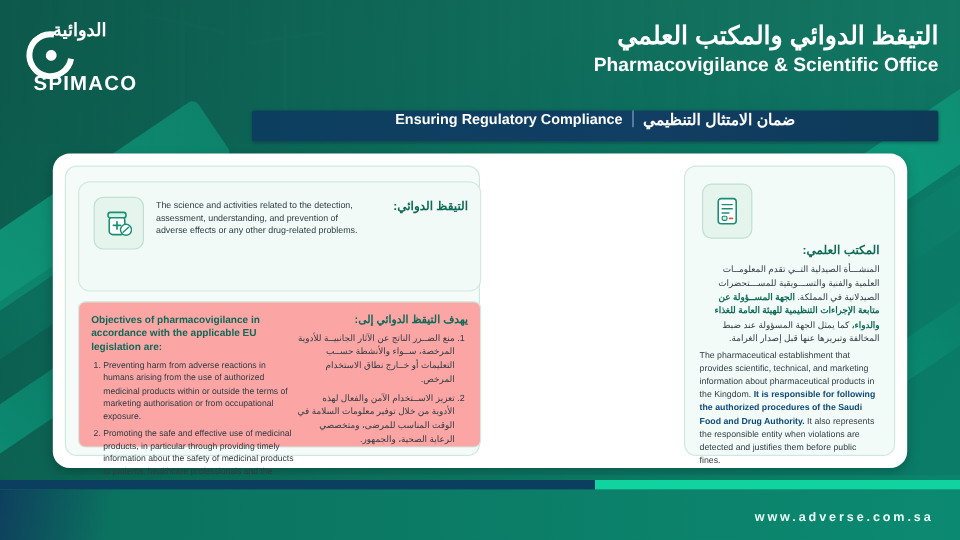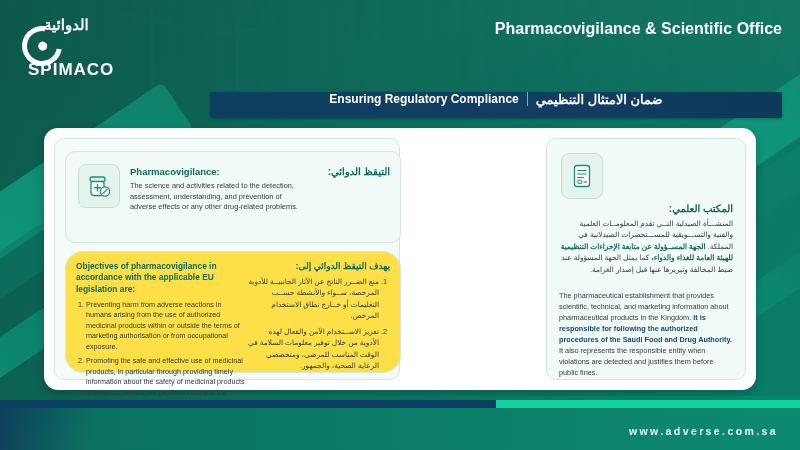--- a/index.html
+++ b/index.html
@@ -107,21 +107,21 @@
     box-shadow: 0 3px 10px rgba(0,0,0,.22);
   }
 
   .panel {
     position: absolute; top: 10px; height: 242px;
     border-radius: 10px;
     background: #f3fbf8;
     border: 1px solid #cfe9df;
   }
   .panel-left { left: 10px; width: 346px; background:#f4fbf8; }
-  .panel-right { right: 10px; width: 200px; background:#f3fbf8; }
+  .panel-right { right: 10px; width: 176px; background:#f3fbf8; }
 
   .pv-box {
     position:absolute; left: 10px; top: 12px; width: 336px; height: 92px;
     background:#f1faf6; border:1px solid #d2e9e0; border-radius: 10px;
   }
   .icon-tile {
     position:absolute; left: 12px; top: 12px; width: 42px; height: 44px;
     background:#e6f4ee; border:1px solid #bfe0d3; border-radius: 8px;
     display:flex; align-items:center; justify-content:center;
   }
@@ -134,21 +134,21 @@
   .pv-en p { margin:0; font-size: 7.4px; line-height: 1.45; color:#2f3c42; }
 
   .pv-ar {
     position:absolute; right: 10px; top: 14px; width: 150px; direction: rtl; text-align: right;
   }
   .pv-ar h3 { margin:0 0 4px 0; font-size: 10px; color:#0f6a58; font-weight:700; }
   .pv-ar p { margin:0; font-size: 7.6px; line-height: 1.5; color:#2f3c42; }
 
   .obj-box {
     position:absolute; left: 10px; top: 112px; width: 336px; height: 122px;
-    background:#fde047; border:1px solid #d2e9e0; border-radius: 18px;
+    background:#fca5a5; border:1px solid #d2e9e0; border-radius: 6px;
     padding: 9px 10px;
   }
   .obj-en { position:absolute; left: 10px; top: 9px; width: 172px; }
   .obj-en h4 { margin:0 0 5px 0; font-size: 8.4px; color:#0f6a58; font-weight:700; line-height:1.35; }
   .obj-en ol { margin:0; padding-left: 10px; }
   .obj-en li { font-size: 7.2px; line-height: 1.45; color:#2f3c42; margin-bottom: 4px; }
 
   .obj-ar { position:absolute; right: 10px; top: 9px; width: 142px; direction: rtl; text-align: right; }
   .obj-ar h4 { margin:0 0 5px 0; font-size: 9px; color:#0f6a58; font-weight:700; }
   .obj-ar ol { margin:0; padding-right: 11px; }
@@ -215,20 +215,21 @@
   <div class="swoosh sw5"></div>
   <div class="swoosh sw6"></div>
 
   <div class="header">
     <div class="logo">
       <div class="logo-ar">الدوائية</div>
       <div class="logo-mark"></div>
       <div class="logo-text">SPIMACO</div>
     </div>
     <div class="title-block">
+      <div class="title-ar">التيقظ الدوائي والمكتب العلمي</div>
       <div class="title-en">Pharmacovigilance &amp; Scientific Office</div>
     </div>
   </div>
 
   <div class="subtitle-bar">
     <span class="subtitle-en">Ensuring Regulatory Compliance</span>
     <span class="subtitle-sep"></span>
     <span class="subtitle-ar">ضمان الامتثال التنظيمي</span>
   </div>
 
@@ -240,21 +241,20 @@
         <div class="icon-tile">
           <svg width="22" height="24" viewBox="0 0 22 24" fill="none">
             <rect x="3" y="6.5" width="13" height="15" rx="3" fill="#ffffff" stroke="#1b8f73" stroke-width="1.3"></rect>
             <rect x="2" y="3" width="15" height="4.5" rx="2" fill="#d9f0e6" stroke="#1b8f73" stroke-width="1.3"></rect>
             <path d="M6.5 13.8h6M9.5 10.8v6" stroke="#1b8f73" stroke-width="1.4" stroke-linecap="round"></path>
             <circle cx="17" cy="17.5" r="4.6" fill="#ffffff" stroke="#1b8f73" stroke-width="1.2"></circle>
             <path d="M14.6 19.6l4.6-4.2" stroke="#1b8f73" stroke-width="1.2" stroke-linecap="round"></path>
           </svg>
         </div>
         <div class="pv-en">
-          <h3>Pharmacovigilance:</h3>
           <p>The science and activities related to the detection, assessment, understanding, and prevention of adverse effects or any other drug-related problems.</p>
         </div>
         <div class="pv-ar">
           <h3>التيقظ الدوائي:</h3>
         </div>
       </div>
 
       <div class="obj-box">
         <div class="obj-en">
           <h4>Objectives of pharmacovigilance in accordance with the applicable EU legislation are:</h4>

